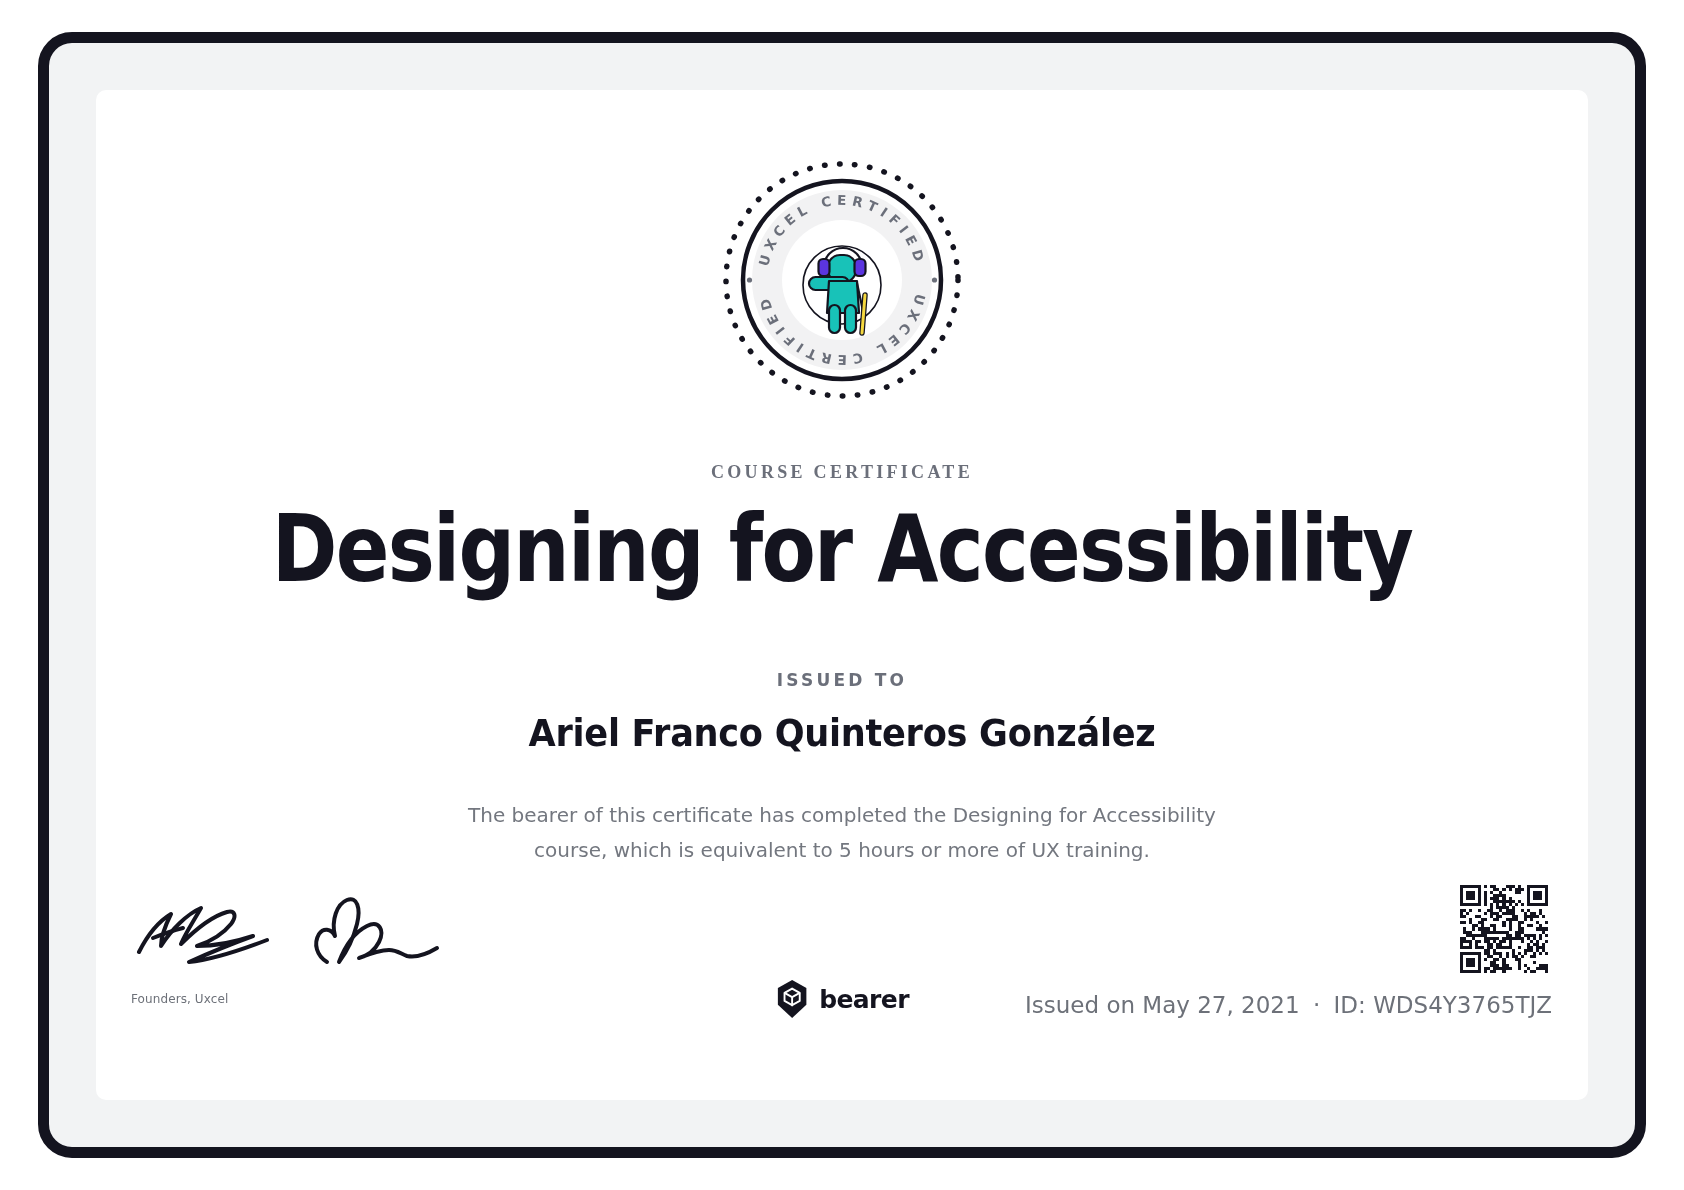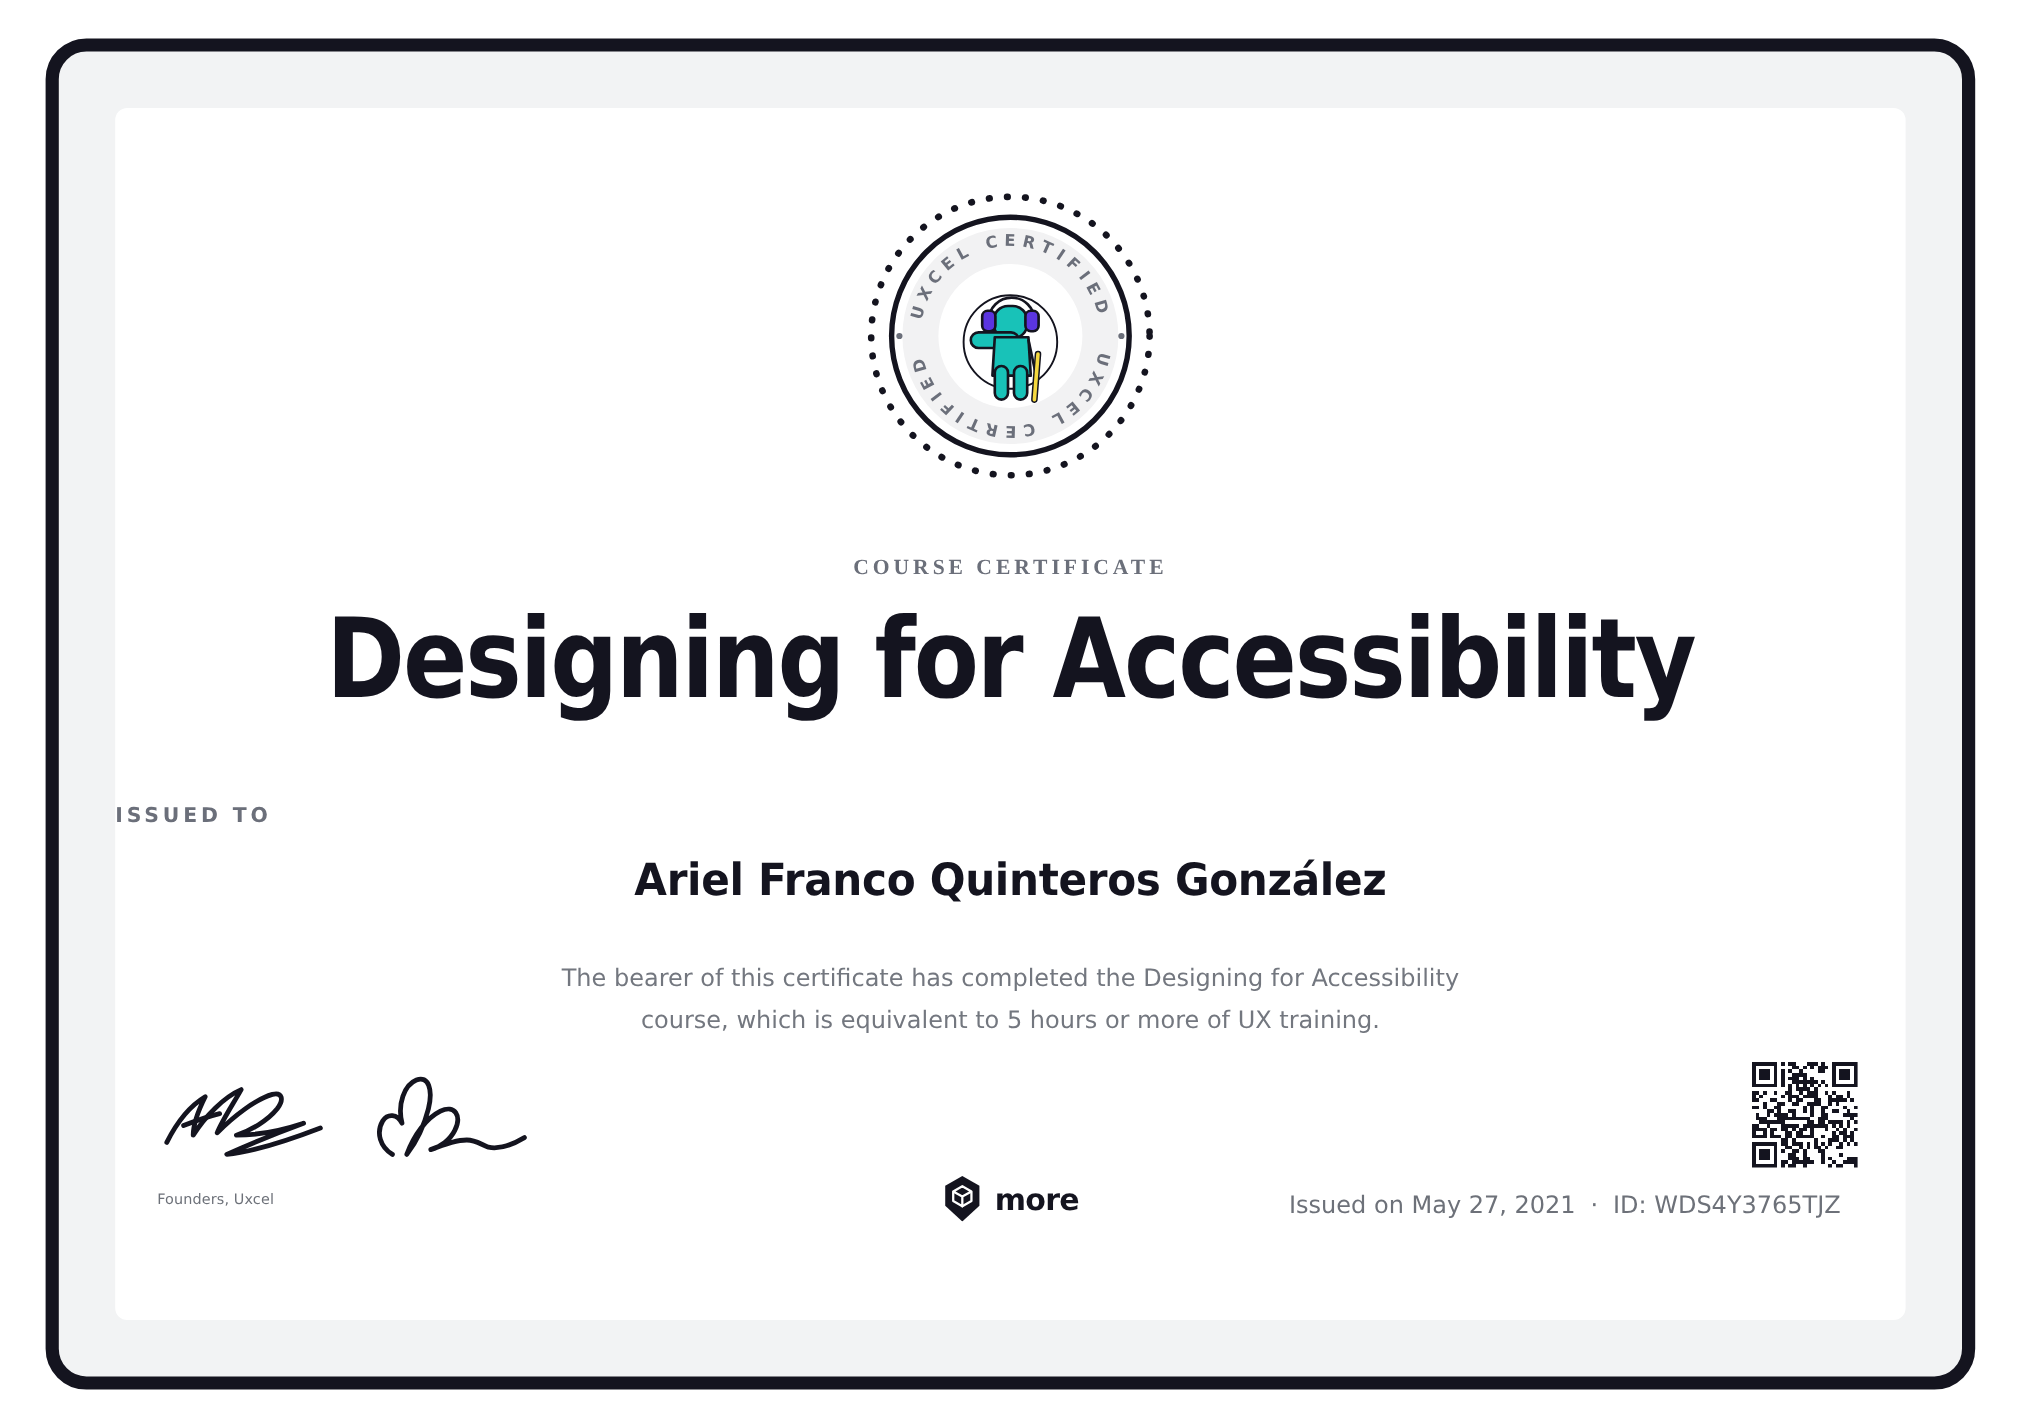--- a/index.html
+++ b/index.html
@@ -83,20 +83,21 @@
     color: #14141f;
     transform: scaleX(0.86);
   }
 
   
   .issued-to-label {
     position: absolute;
     left: 0;
     right: 0;
     top: 580px;
+    text-align: center;
     font-size: 17px;
     font-weight: 600;
     letter-spacing: 3.2px;
     color: #6b6f7a;
   }
   .recipient {
     position: absolute;
     left: 40px;
     right: 40px;
     top: 622px;
@@ -153,23 +154,23 @@
   .brand-word {
     font-size: 25px;
     font-weight: 700;
     color: #14141f;
     letter-spacing: -0.6px;
   }
 
   
   .issue-info {
     position: absolute;
-    right: 54px;
+    right: 36px;
     top: 902px;
-    font-size: 20px;
+    font-size: 23px;
     color: #6d7179;
     white-space: nowrap;
   }
   .issue-sep { padding: 0 6px; }
 
   
   .qr {
     position: absolute;
     right: 40px;
     top: 795px;
@@ -270,21 +271,21 @@
 
     <div class="brand">
       <svg class="brand-mark" viewBox="0 0 34 40">
         <path d="M17,0 L32,8.5 L32,26 L17,40 L2,26 L2,8.5 Z" fill="#14141f"></path>
         <g fill="none" stroke="#ffffff" stroke-width="2" stroke-linejoin="round" stroke-linecap="round">
           <path d="M17,9 L25,13.5 L17,18 L9,13.5 Z"></path>
           <path d="M9,14.5 L9,22 L17,26.5 L17,19"></path>
           <path d="M25,14.5 L25,22 L17,26.5"></path>
         </g>
       </svg>
-      <span class="brand-word">more</span>
+      <span class="brand-word">bearer</span>
     </div>
 
     <div class="issue-info">
       <span>Issued on May 27, 2021</span>
       <span class="issue-sep">·</span>
       <span>ID: WDS4Y3765TJZ</span>
     </div>
 
     <div class="qr">
       <svg viewBox="0 0 29 29" width="88" height="88" shape-rendering="crispEdges">

